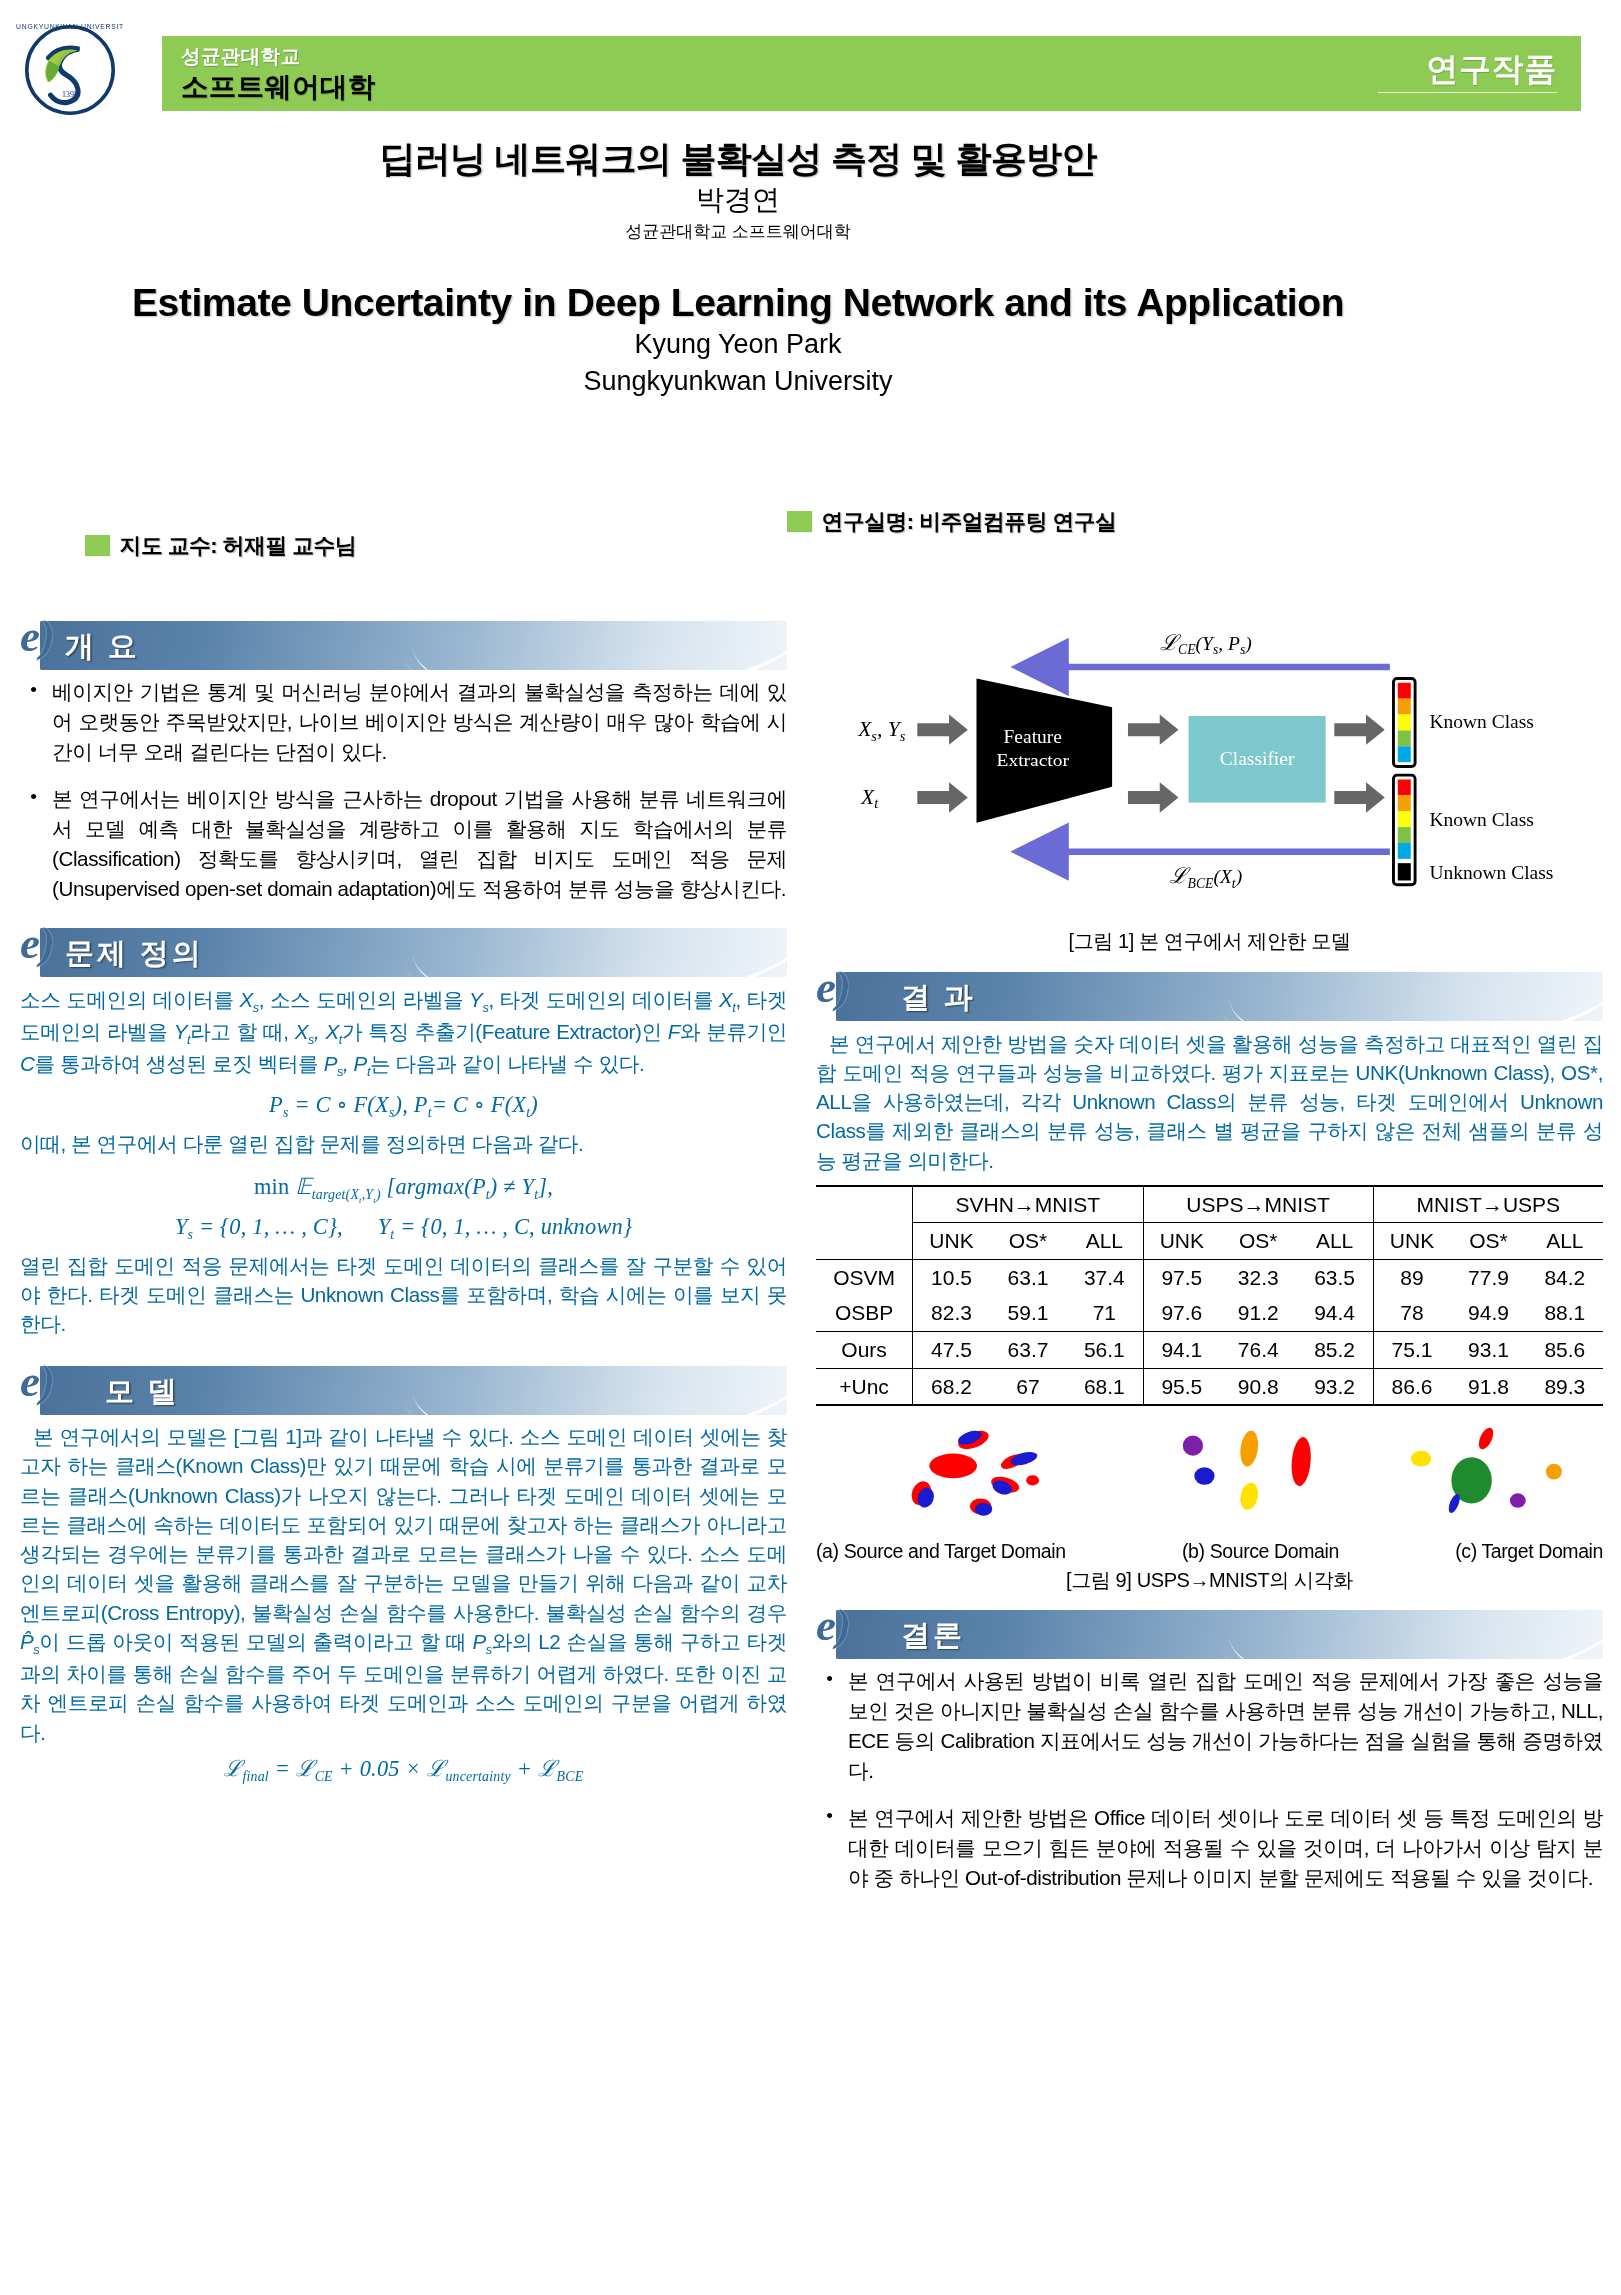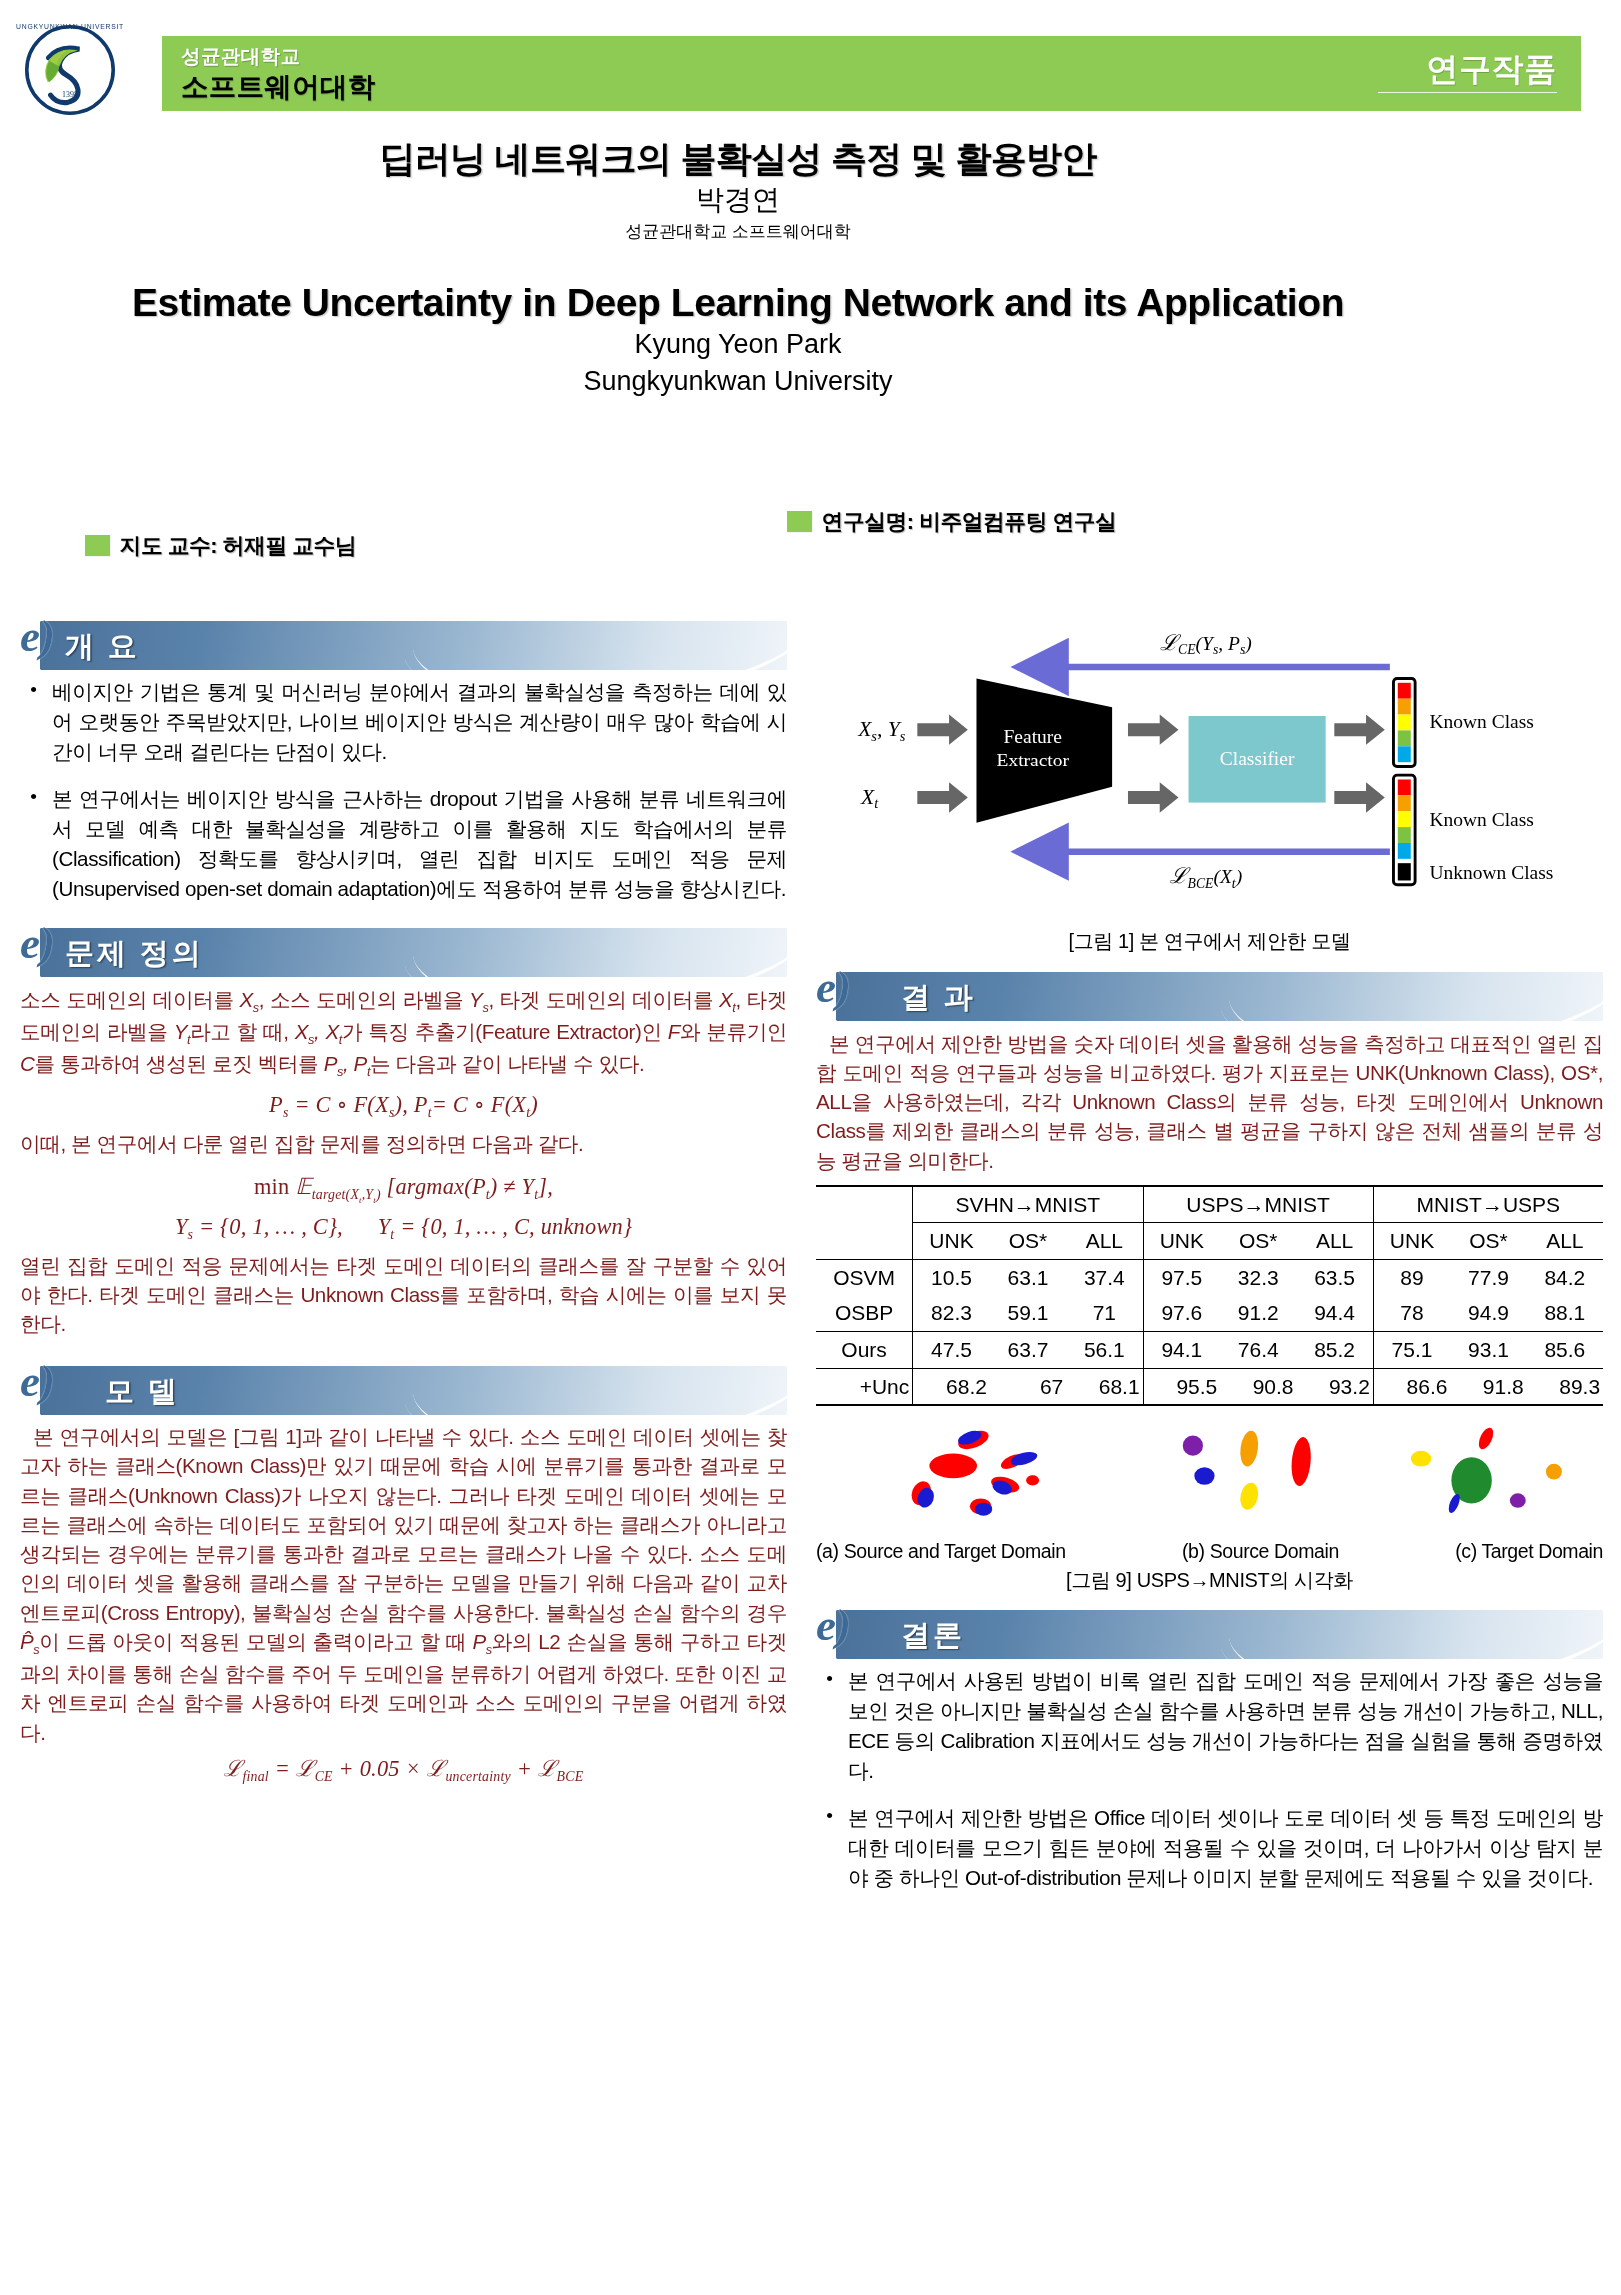--- a/index.html
+++ b/index.html
@@ -90,21 +90,21 @@
   .sec-title{
     position:absolute;left:45px;top:11.6px;z-index:4;
     font-size:29px;font-weight:bold;color:#fff;letter-spacing:2.9px;
     text-shadow:1.4px 1.4px 1.4px rgba(0,0,0,.45);
   }
   .sec-title.indent{left:85px;}
 
   
   .body-txt{
     font-size:20.6px;line-height:1.42;letter-spacing:-0.4px;
-    text-align:justify;color:#7f1d1d;
+    text-align:justify;color:#0369a1;
   }
   ul.bullets{margin:0;padding:0 0 0 32px;list-style:none;}
   ul.bullets li{position:relative;margin:0 0 17.3px 0;
     font-size:20.6px;line-height:1.45;letter-spacing:-0.4px;text-align:justify;}
   ul.bullets li:before{content:"•";position:absolute;left:-21.7px;top:-1.4px;font-size:19px;}
   .para{margin:0 0 2.9px 0;}
   .para.ind{text-indent:13px;}
   .formula{
     text-align:center;font-family:"Liberation Serif","DejaVu Serif",serif;
     font-size:22.4px;font-style:italic;margin:7.2px 0 5.8px 0;letter-spacing:0.2px;
@@ -118,21 +118,21 @@
   .fig1-cap{text-align:center;font-size:20px;margin-top:2.9px;letter-spacing:-0.4px;}
 
   
   .tbl-wrap{width:100%;display:flex;justify-content:center;margin-top:10px;}
   table.res{border-collapse:collapse;font-size:21px;font-family:"Liberation Sans",sans-serif;}
   table.res th,table.res td{
     padding:5.8px 2.9px;text-align:center;font-weight:normal;
   }
   table.res .toprule{border-top:2.2px solid #000;}
   table.res .midrule{border-top:1.4px solid #000;}
-  table.res .botrule{border-bottom:2.2px solid #000;text-align:right;}
+  table.res .botrule{border-bottom:2.2px solid #000;}
   table.res .vl{border-left:1.4px solid #000;}
   .rowlab{text-align:center;width:94px;}
   .cellnum{width:74px;}
   .grouphdr{border-bottom:1.4px solid #000;}
 
   
   .fig2-wrap{position:relative;width:787px;height:116px;margin-top:11.6px;}
   .fig2-sub{display:flex;justify-content:space-between;font-size:19.5px;margin-top:6px;letter-spacing:-0.4px;}
   .fig2-cap{text-align:center;font-size:20px;margin-top:4.3px;letter-spacing:-0.4px;}
 </style>

